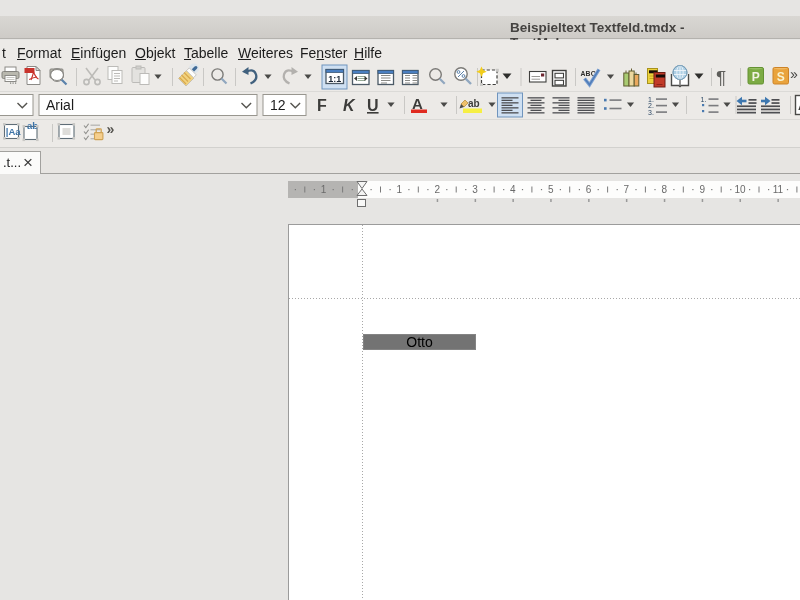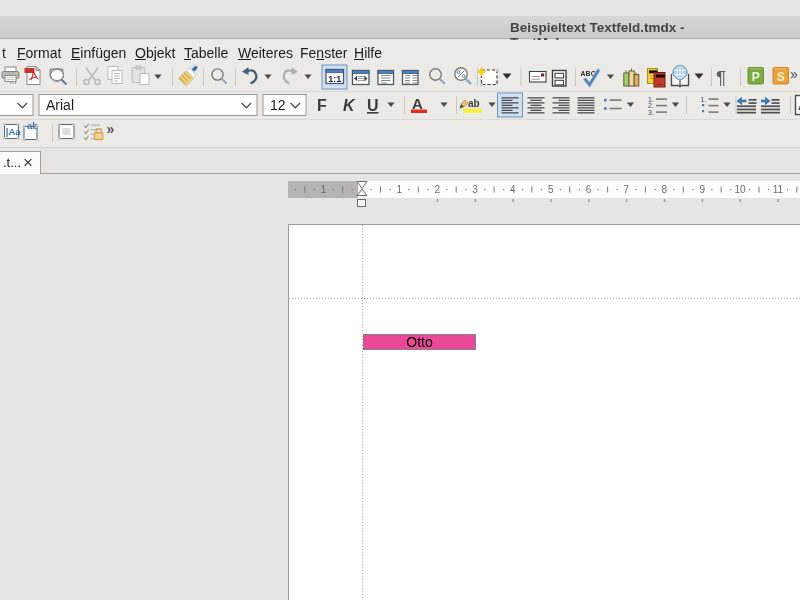--- a/index.html
+++ b/index.html
@@ -13,21 +13,21 @@
 #tbl2{left:0;top:102.5px;width:800px;height:1px;background:#dbdad7}
 #tabrow{left:0;top:131px;width:800px;height:27px;background:#e7e5e2;border-top:1px solid #d2d1ce}
 #tabline{left:41px;top:157px;width:759px;height:1px;background:#a2a19e}
 #tab{left:-6px;top:135px;width:47px;height:23px;background:#fbfbfa;border:1px solid #a2a19e;border-bottom:none}
 #docarea{left:0;top:158px;width:800px;height:442px;background:#e6e5e3}
 svg{position:absolute;overflow:visible}
 #page{left:288px;top:208px;width:512px;height:392px;background:#fff;border-left:1px solid #9b9b9b;border-top:1px solid #9b9b9b}
 #vdot{left:73px;top:0;width:1px;height:392px;background-image:repeating-linear-gradient(to bottom,#a8a8a8 0 1px,transparent 1px 3px)}
 #hdot{left:0;top:73px;width:511px;height:1px;background-image:repeating-linear-gradient(to right,#a8a8a8 0 1px,transparent 1px 3px)}
 #dtext{left:74px;top:76px;font-size:14px;color:#000;white-space:nowrap}
-#tfield{left:74px;top:109px;width:113px;height:16px;border:1px solid #848484;background:#ec4899;text-align:center;font-size:14px;line-height:14px}
+#tfield{left:74px;top:109px;width:113px;height:16px;border:1px solid #848484;background:#737373;text-align:center;font-size:14px;line-height:14px}
 </style></head><body>
 <div id="app">
   <div class="abs" id="titlebar"></div>
   <div class="abs" id="title">Beispieltext Textfeld.tmdx - TextMaker</div>
   <div class="abs" id="menubar">
     <span class="mi" style="left:2px">t</span>
     <span class="mi" style="left:17px"><u>F</u>ormat</span>
     <span class="mi" style="left:71px"><u>E</u>infügen</span>
     <span class="mi" style="left:135px"><u>O</u>bjekt</span>
     <span class="mi" style="left:184px"><u>T</u>abelle</span>

